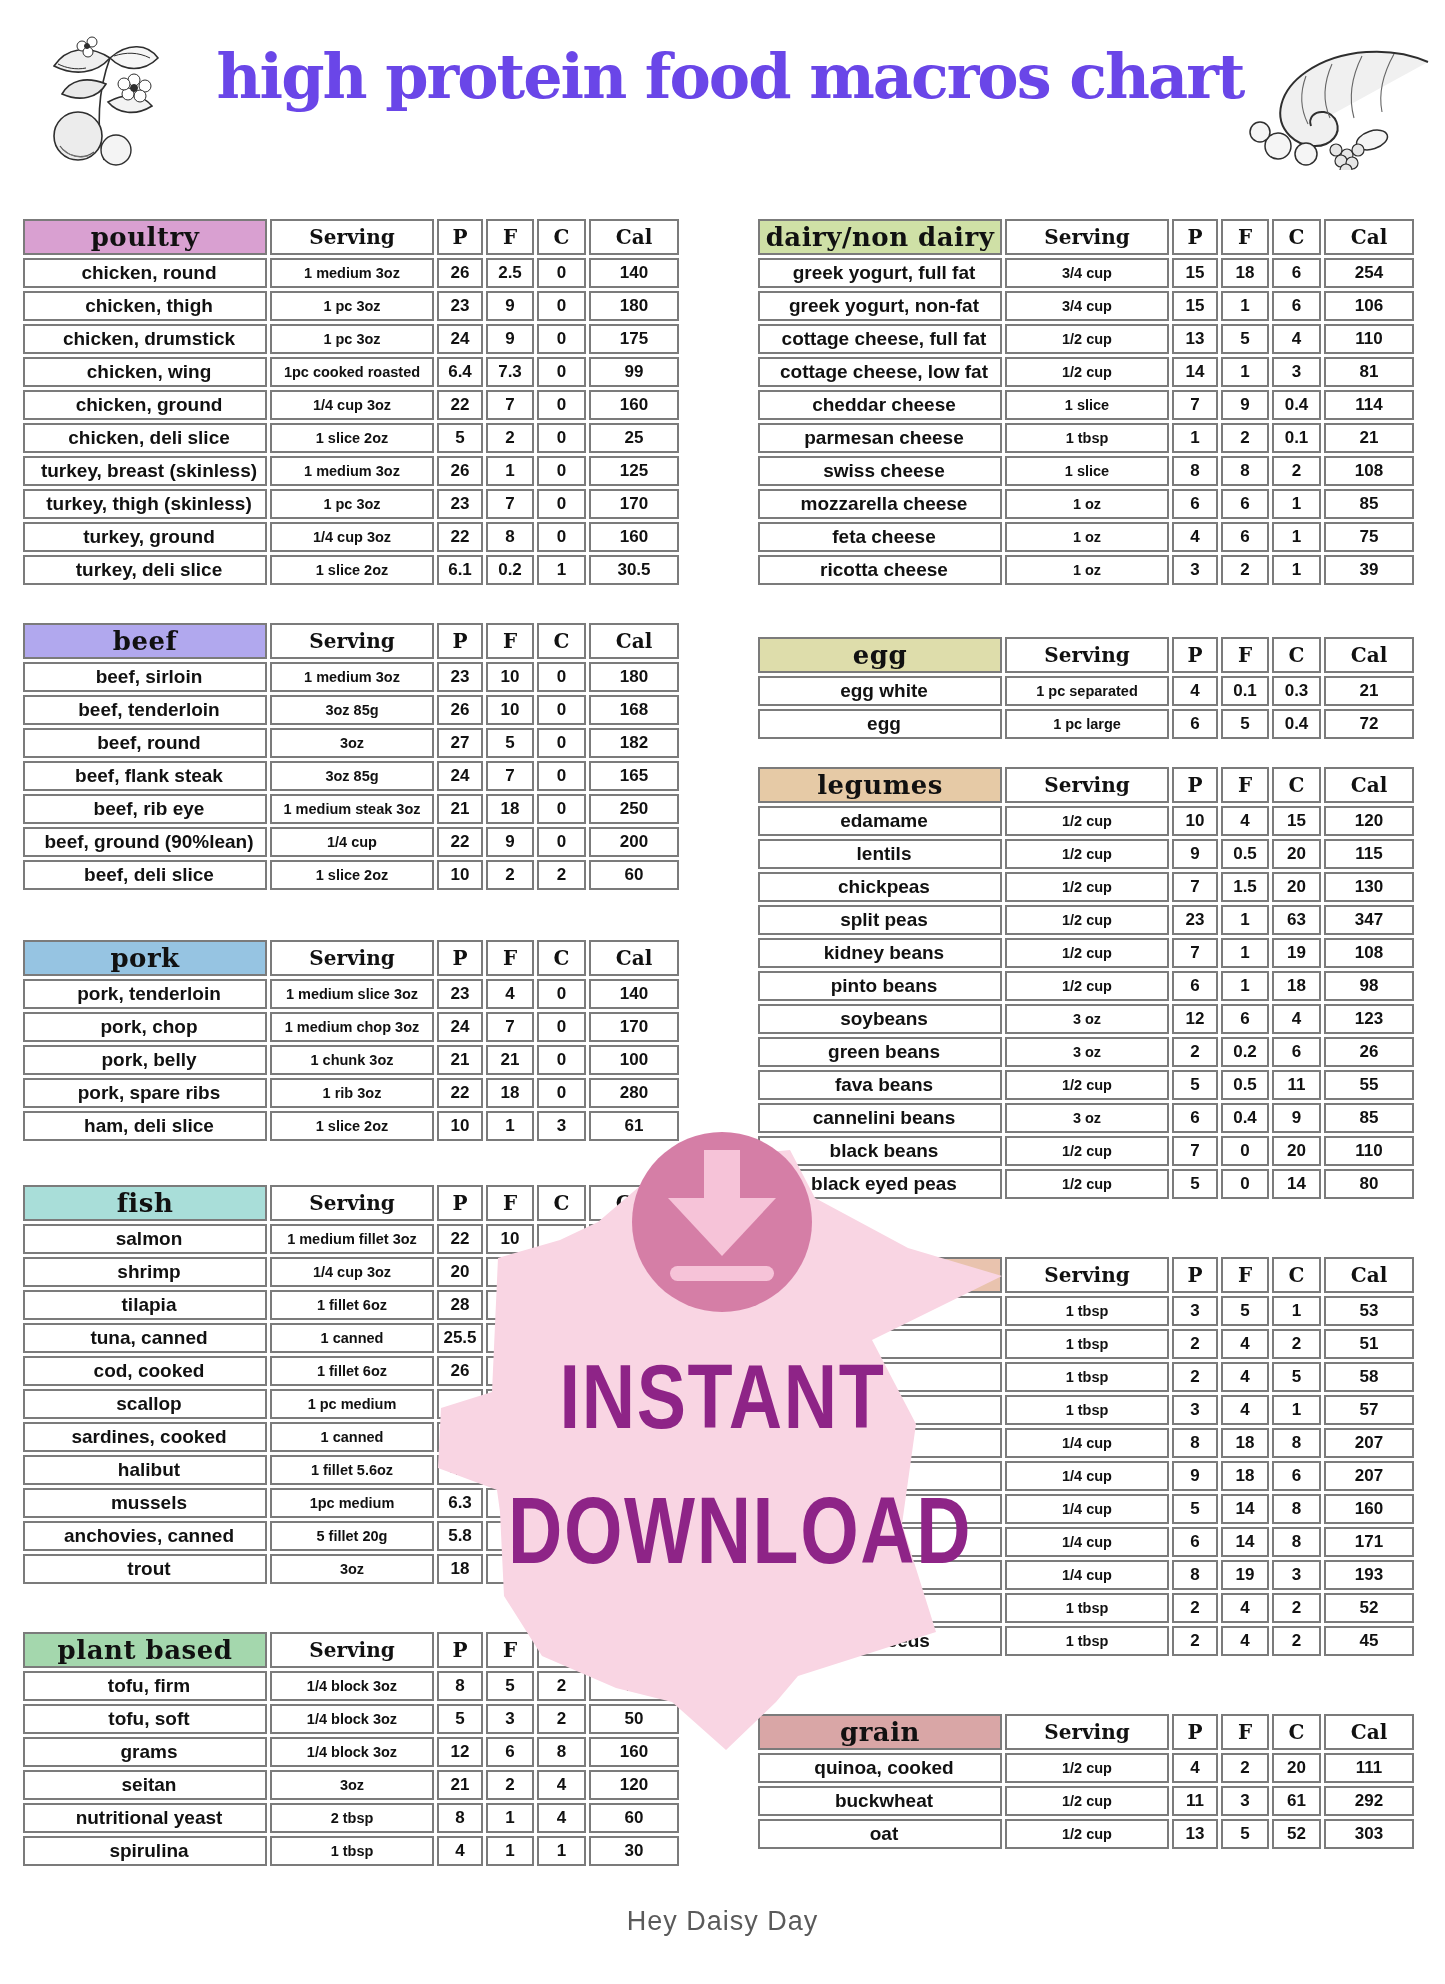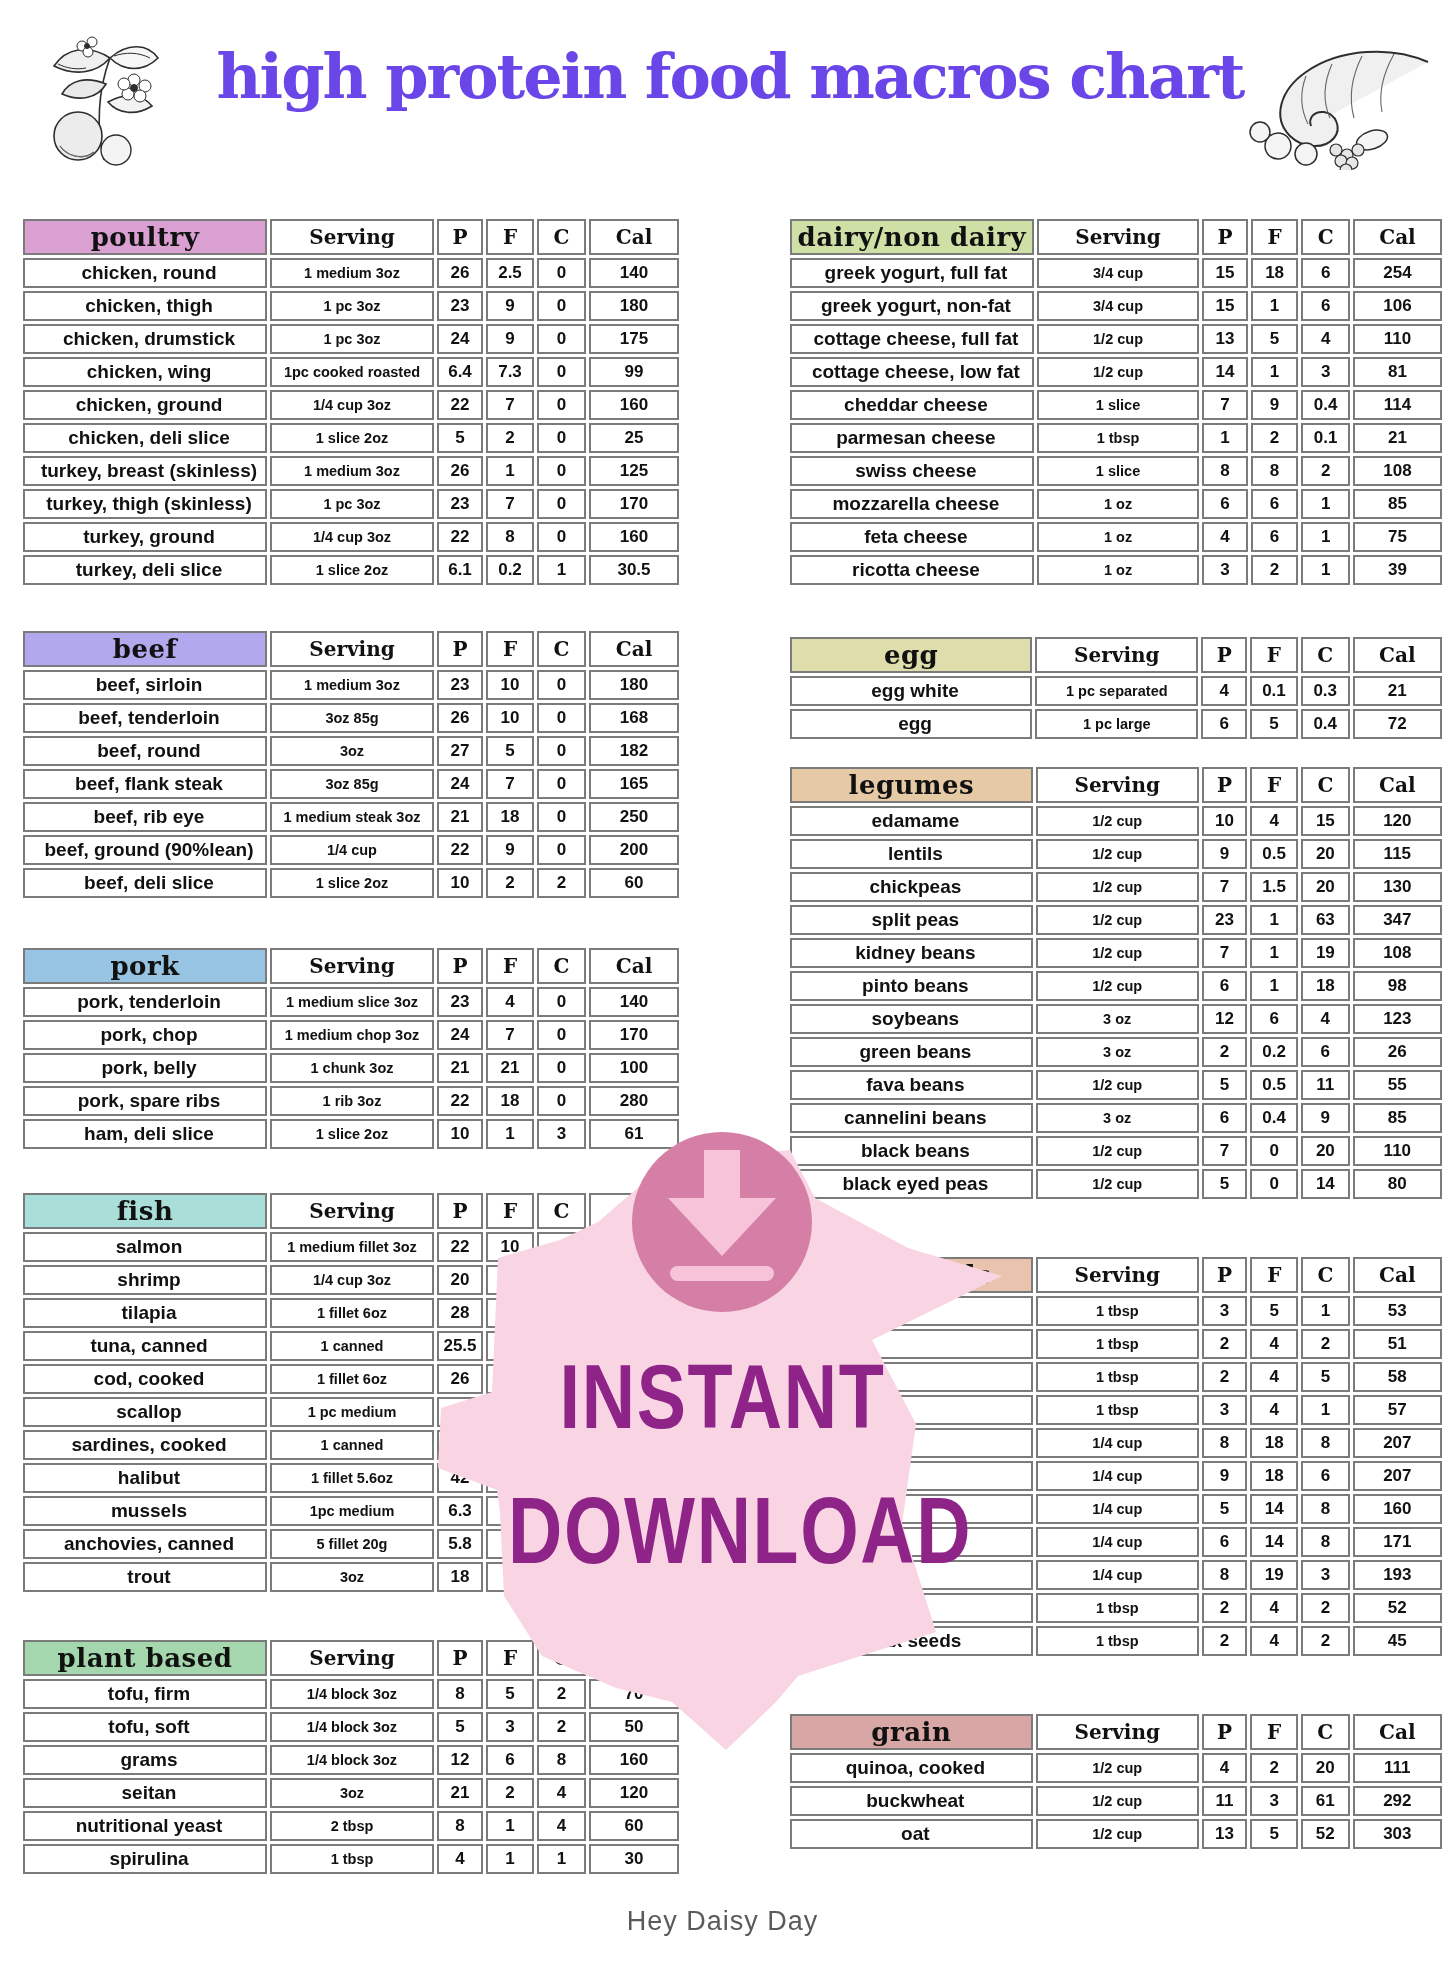--- a/index.html
+++ b/index.html
@@ -12,34 +12,34 @@
          letter-spacing:-2px;color:var(--title,#6a46e8)}
   .subtitle{margin:4px 0 0;font-size:26px;font-weight:400;color:var(--subtitle,#4d4d4d);letter-spacing:.3px}
   .decor{position:absolute}
   .decor-left{left:24px;top:32px}
   .decor-right{left:1244px;top:44px}
   .decor path,.decor circle,.decor ellipse{vector-effect:non-scaling-stroke}
 
   
   .col{position:absolute;top:216px}
   .col-left{left:20px}
-  .col-right{left:787px}
+  .col-right{left:755px}
 
   .macro-table{border-collapse:separate;border-spacing:3px;table-layout:fixed}
   .macro-table td{box-sizing:border-box;border:2px solid var(--table_border,#7b7b7b);background:#fff;
       height:30px;text-align:center;vertical-align:middle;font-weight:bold;color:var(--text,#111);
       overflow:hidden;white-space:nowrap}
   .c-label{width:244px}.c-serving{width:164px}.c-p{width:46px}.c-f{width:48px}.c-c{width:49px}.c-cal{width:90px}
   .cat{font-family:"DejaVu Serif",serif;font-size:26px;height:42px;letter-spacing:.5px}
   .hcol{font-family:"DejaVu Serif",serif;font-size:20px;height:42px}
   .food{text-align:left;padding-left:9px;font-size:19px}
   .serv{font-size:14.5px}
   .num{font-size:17px}
 
-  .t-poultry{margin-bottom:40px}.t-beef{margin-bottom:44px}.t-pork{margin-bottom:38px}.t-fish{margin-bottom:42px}
+  .t-poultry{margin-bottom:32px}.t-beef{margin-bottom:44px}.t-pork{margin-bottom:38px}.t-fish{margin-bottom:42px}
   .t-dairynondairy{margin-bottom:46px}.t-egg{margin-bottom:22px}.t-legumes{margin-bottom:52px}.t-nutsseeds{margin-bottom:52px}
 
   
   .overlay-svg{position:absolute;left:0;top:0;z-index:5;pointer-events:none}
   .blob{fill:var(--blob,#f9d5e3)}
   .dl-circle{fill:var(--circle,#d57ea6)}
   .dl-arrow{fill:var(--arrow,#f6c3d8)}
   .ov-text{position:absolute;left:0;width:1445px;text-align:center;z-index:6;pointer-events:none;
            font-weight:bold;color:var(--otext,#8e2487);line-height:1}
   .ov1{top:1352px;font-size:90px;transform:scaleX(.82);letter-spacing:2px}

